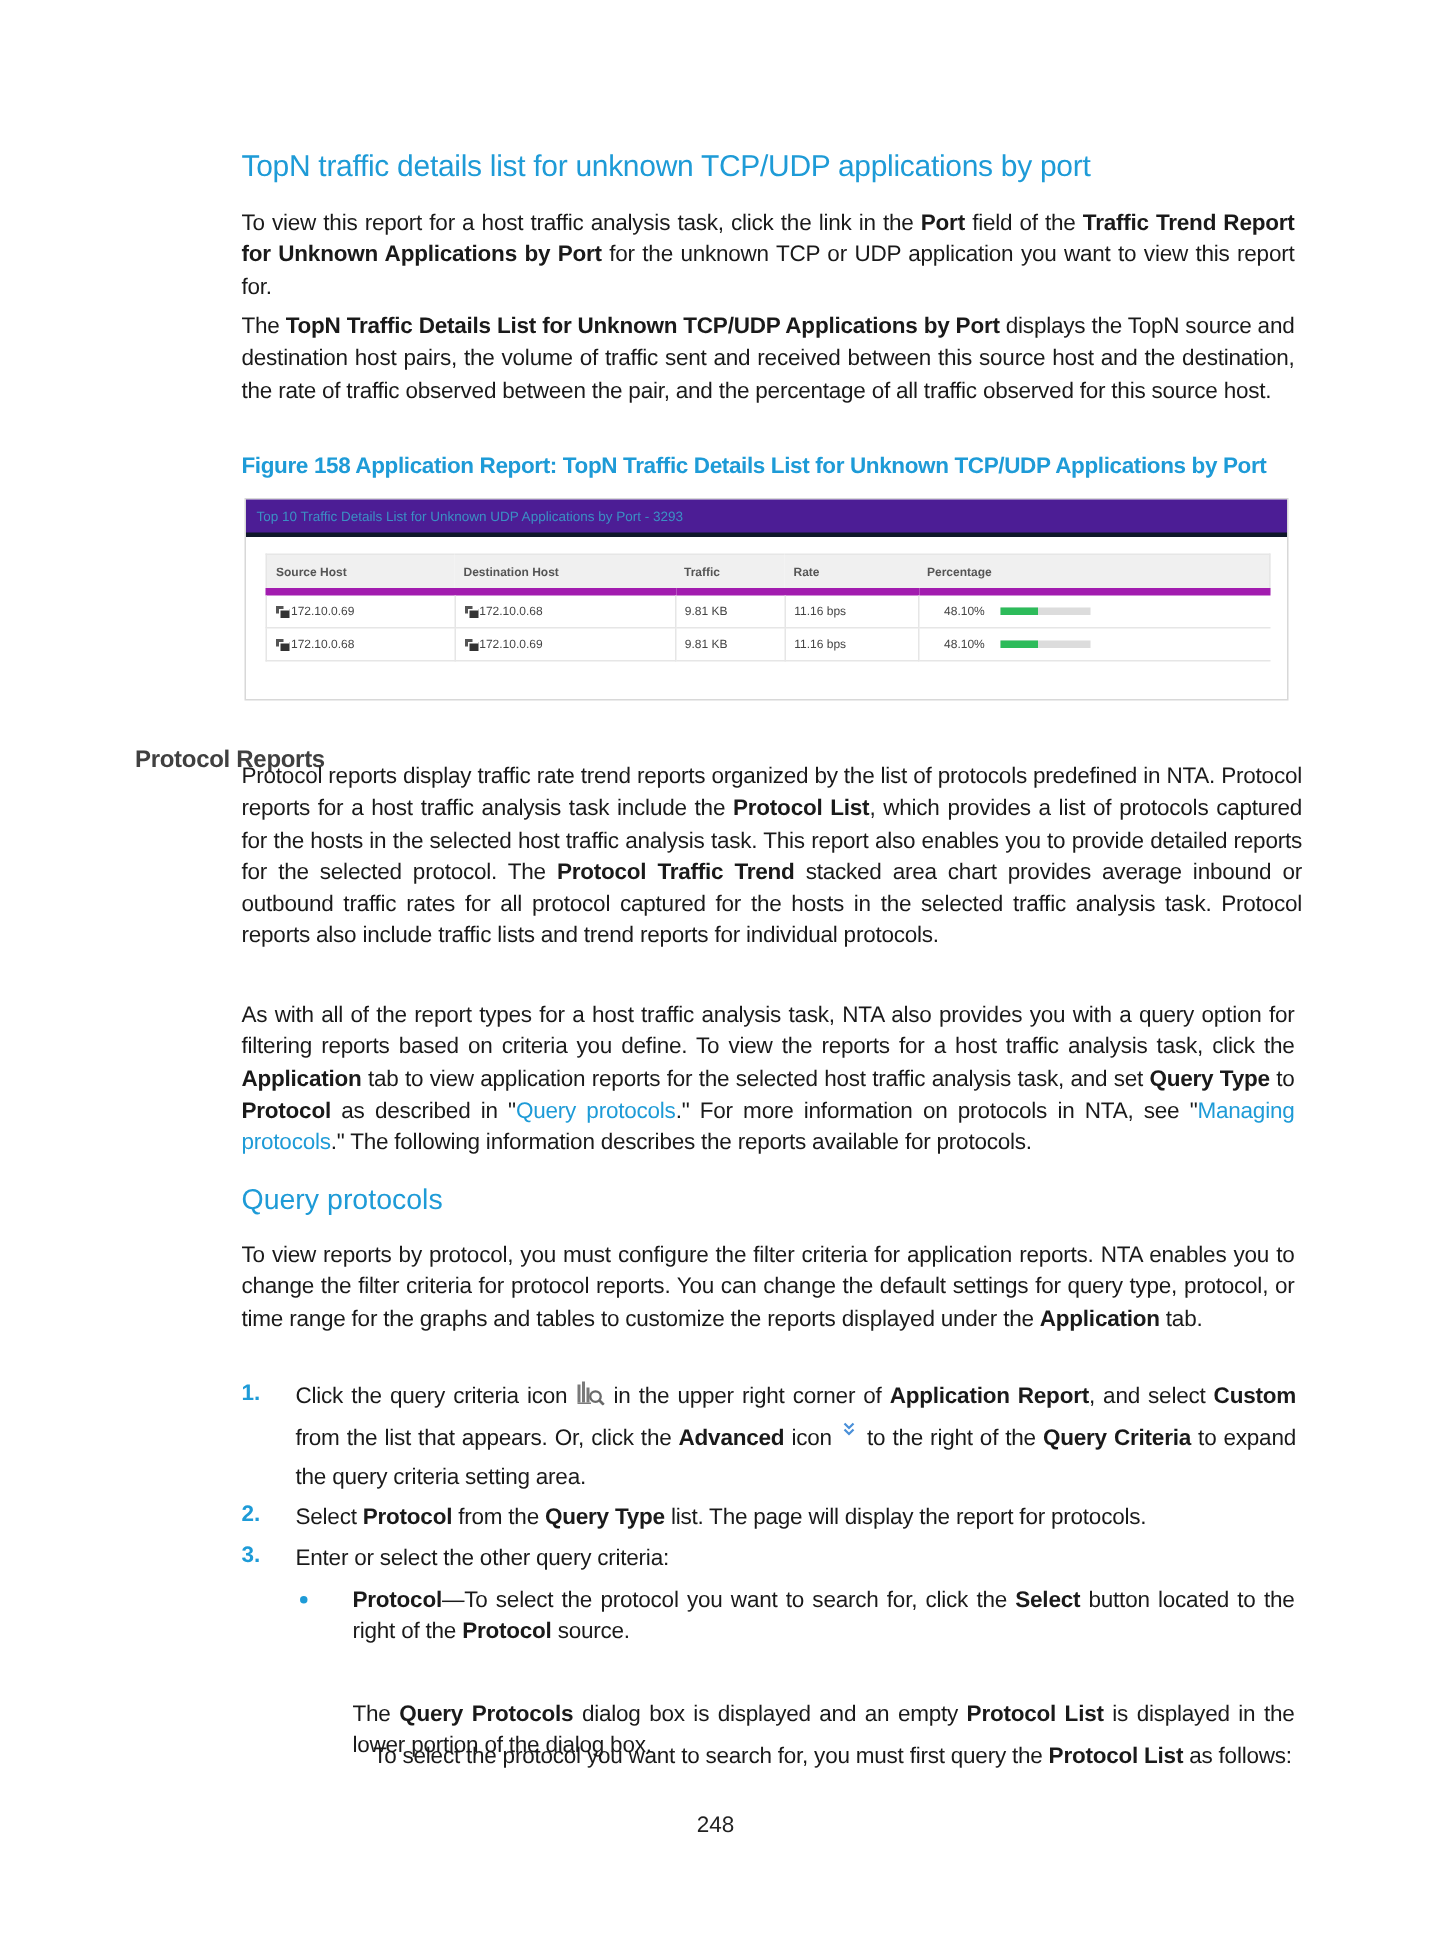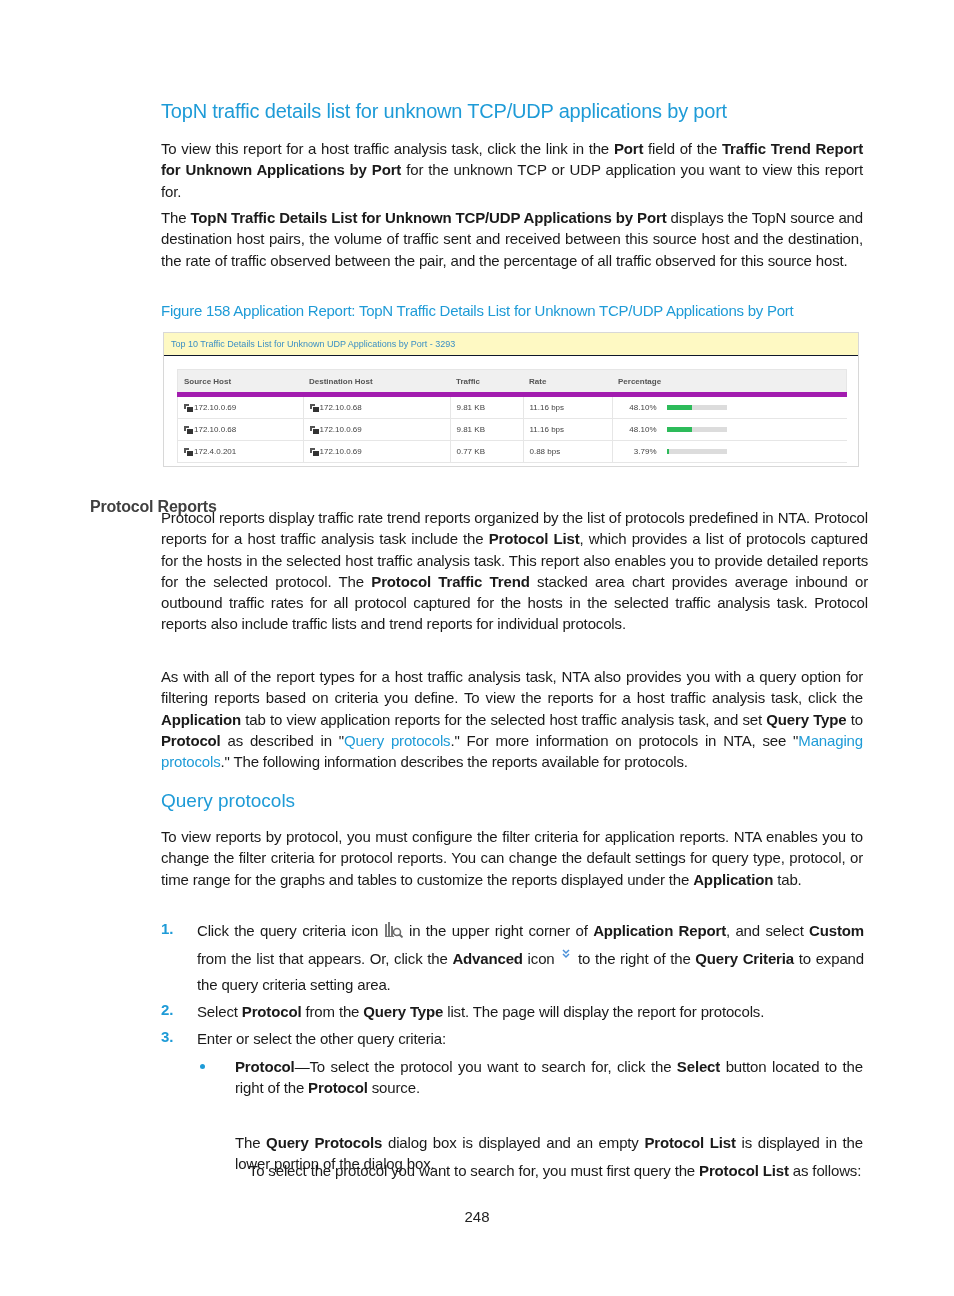--- a/index.html
+++ b/index.html
@@ -3,27 +3,27 @@
 <meta charset="utf-8">
 <style>
   html, body { margin: 0; padding: 0; background: #ffffff; }
   body { width: 954px; height: 1296px; position: relative; overflow: hidden;
          font-family: "Liberation Sans", sans-serif; color: #1a1a1a; }
   .abs { position: absolute; }
   .h-topic { left: 161px; top: 100px; font-size: 20px; color: #1e9bd7; letter-spacing: -0.2px; }
   .para { font-size: 15px; line-height: 21.3px; text-align: justify; color: #1a1a1a; letter-spacing: -0.15px; }
   .para b { font-weight: bold; }
   .link { color: #1e9bd7; }
-  .fig-caption { left: 161px; top: 302px; font-size: 15px; font-weight: normal; color: #1e9bd7; letter-spacing: -0.25px; }
+  .fig-caption { left: 161px; top: 302px; font-size: 15px; font-weight: bold; color: #1e9bd7; letter-spacing: -0.25px; }
   .h-section { left: 90px; top: 498px; font-size: 16px; font-weight: bold; color: #404040; letter-spacing: -0.2px; }
   .h-sub { left: 161px; top: 790px; font-size: 19px; color: #1e9bd7; }
 
   
   .panel { left: 163px; top: 332px; width: 696px; height: 135px; border: 1px solid #d8d8d8; background: #fff; box-sizing: border-box; }
-  .panel-head { height: 22px; background: #fef9c3; border-bottom: 1px solid #0f172a; font-size: 9px; color: #3b8fc4; padding-left: 7px; line-height: 22px; }
+  .panel-head { height: 22px; background: #4c1d95; border-bottom: 3px solid #0f172a; font-size: 9px; color: #3b8fc4; padding-left: 7px; line-height: 22px; }
   .tbl { position: absolute; left: 13px; top: 36px; width: 670px; border-collapse: collapse; font-size: 8px; color: #444; }
   .tbl th { background: #f0f0f0; font-weight: bold; text-align: left; color: #555; height: 22px; padding: 0 0 0 6px; border-bottom: 5px solid #a21caf; border-top: 1px solid #e6e6e6; }
   .tbl td { height: 21px; padding: 0 0 0 6px; border-bottom: 1px solid #e6e6e6; border-right: 1px solid #e6e6e6; }
   .tbl tr td:last-child { border-right: none; }
   .tbl td:first-child, .tbl th:first-child { border-left: 1px solid #e6e6e6; }
   .tbl td:last-child, .tbl th:last-child { border-right: 1px solid #e6e6e6; }
   .host-icon { display: inline-block; width: 8px; height: 7px; position: relative; margin-right: 2px; vertical-align: -1px; }
   .host-icon::before { content: ""; position: absolute; left: 0; top: 0; width: 5px; height: 5px; background: #555; }
   .host-icon::after { content: ""; position: absolute; left: 2px; top: 2px; width: 6px; height: 5px; background: #333; border-left: 1px solid #fff; border-top: 1px solid #fff; }
   .pct-text { display: inline-block; width: 38px; text-align: right; }
@@ -72,27 +72,20 @@
           <td>11.16 bps</td>
           <td><span class="pct-text">48.10%</span><span class="bar"><span class="bar-fill" style="width: 43.29%; background: rgb(45, 187, 90);"></span></span></td>
         </tr>
         <tr>
           <td><span class="host-icon"></span><span>172.10.0.68</span></td>
           <td><span class="host-icon"></span><span>172.10.0.69</span></td>
           <td>9.81 KB</td>
           <td>11.16 bps</td>
           <td><span class="pct-text">48.10%</span><span class="bar"><span class="bar-fill" style="width: 43.29%; background: rgb(45, 187, 90);"></span></span></td>
         </tr>
-        <tr>
-          <td><span class="host-icon"></span><span>172.4.0.201</span></td>
-          <td><span class="host-icon"></span><span>172.10.0.69</span></td>
-          <td>0.77 KB</td>
-          <td>0.88 bps</td>
-          <td><span class="pct-text">3.79%</span><span class="bar"><span class="bar-fill" style="width: 3.411%; background: rgb(45, 187, 90);"></span></span></td>
-        </tr>
       </tbody>
   </table>
 </div>
 
 <div class="abs h-section">Protocol Reports</div>
 
 <div class="abs para" style="left:161px; top:507px; width:707px;">
   <span>Protocol reports display traffic rate trend reports organized by the list of protocols predefined in NTA. Protocol reports for a host traffic analysis task include the </span><b>Protocol List</b><span>, which provides a list of protocols captured for the hosts in the selected host traffic analysis task. This report also enables you to provide detailed reports for the selected protocol. The </span><b>Protocol Traffic Trend</b><span> stacked area chart provides average inbound or outbound traffic rates for all protocol captured for the hosts in the selected traffic analysis task. Protocol reports also include traffic lists and trend reports for individual protocols.</span>
 </div>
 

